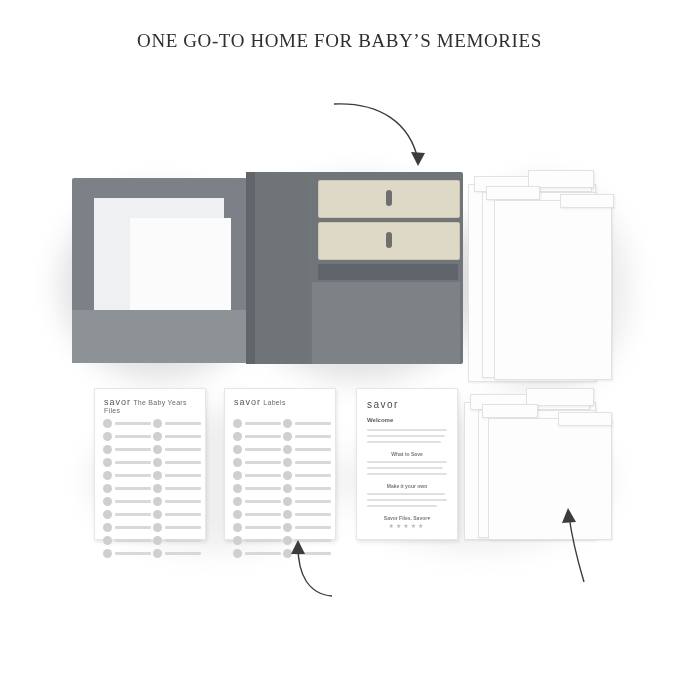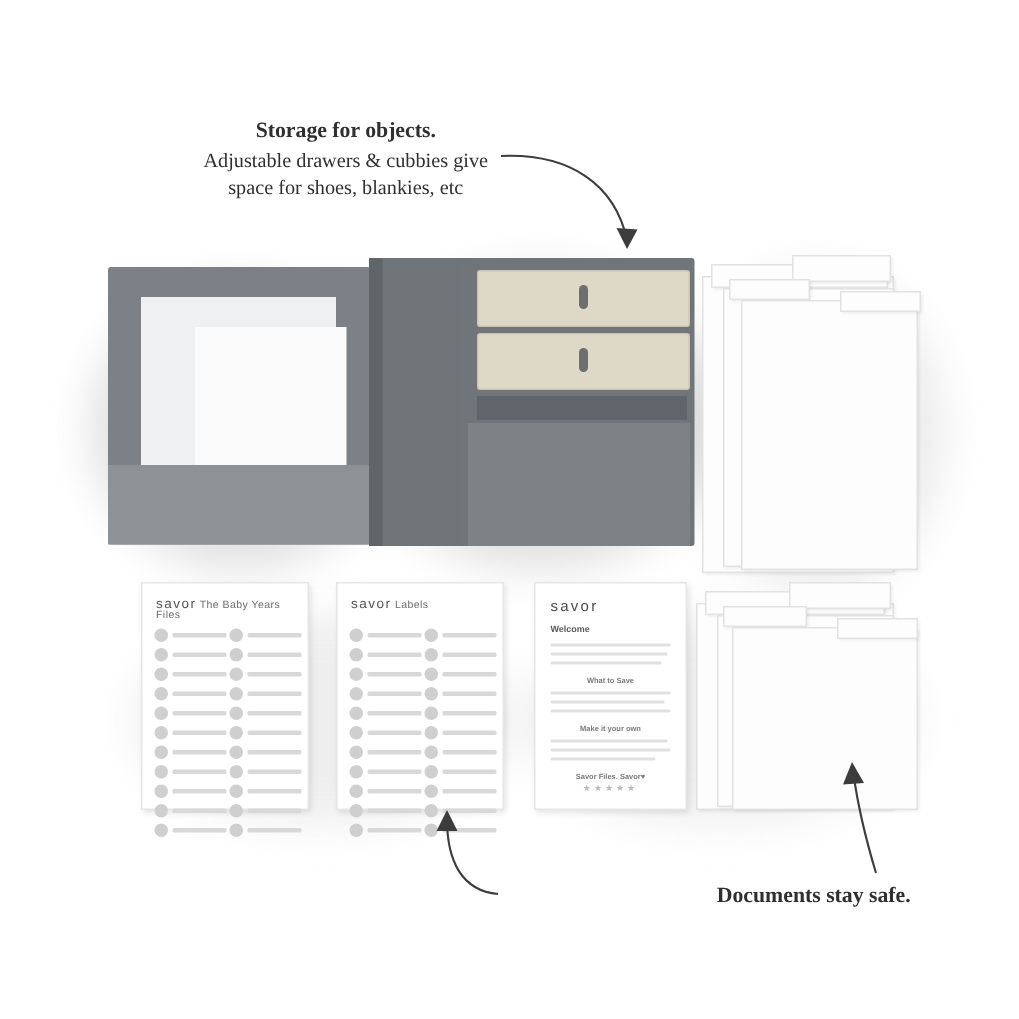--- a/index.html
+++ b/index.html
@@ -315,20 +315,21 @@
     top: 228px;
     width: 150px;
     height: 150px;
   }
 </style>
 </head>
 <body>
 
 <div class="stage">
 
+  <div class="headline">ONE GO-TO HOME FOR BABY’S MEMORIES</div>
 
   <div class="photo">
 
     <div class="shadow-blob" style="left:0px; top:30px; width:200px; height:190px;"></div>
     <div class="shadow-blob" style="left:180px; top:20px; width:240px; height:200px;"></div>
     <div class="shadow-blob" style="left:400px; top:20px; width:170px; height:215px; opacity:0.35;"></div>
     <div class="shadow-blob" style="left:30px; top:250px; width:250px; height:140px; opacity:0.3;"></div>
     <div class="shadow-blob" style="left:290px; top:250px; width:260px; height:140px; opacity:0.3;"></div>
 
     <div class="box-lid">
@@ -582,29 +583,23 @@
       <div class="folder" style="left:6px;  top:6px;  width:118px; height:14px;"></div>
       <div class="folder" style="left:62px; top:0px;  width:66px;  height:16px;"></div>
       <div class="folder" style="left:14px; top:22px; width:116px; height:126px;"></div>
       <div class="folder" style="left:18px; top:16px; width:54px;  height:12px;"></div>
       <div class="folder" style="left:24px; top:30px; width:122px; height:120px;"></div>
       <div class="folder" style="left:94px; top:24px; width:52px;  height:12px;"></div>
     </div>
 
   </div>
 
-  <div class="anno" id="anno-storage">
-    <div class="lead">Storage for objects.</div>
-    <div class="sub">Adjustable drawers &amp; cubbies give</div>
-    <div class="sub">space for shoes, blankies, etc</div>
-  </div>
 
 
   <div class="anno" id="anno-docs">
-    <div class="lead">Documents stay safe.</div>
   </div>
 
   <svg class="arrow" style="left:330px; top:98px; width:110px; height:80px;" viewBox="0 0 110 80">
     <path d="M4 6 C 50 4, 80 25, 88 62" fill="none" stroke="#3c3c3c" stroke-width="1.4"></path>
     <path d="M88 68 L 81 54 L 95 55 Z" fill="#3c3c3c"></path>
   </svg>
 
   <svg class="arrow" style="left:278px; top:538px; width:60px; height:64px;" viewBox="0 0 60 64">
     <path d="M54 58 C 30 56, 20 36, 20 8" fill="none" stroke="#3c3c3c" stroke-width="1.4"></path>
     <path d="M20 2 L 27 16 L 13 16 Z" fill="#3c3c3c"></path>

